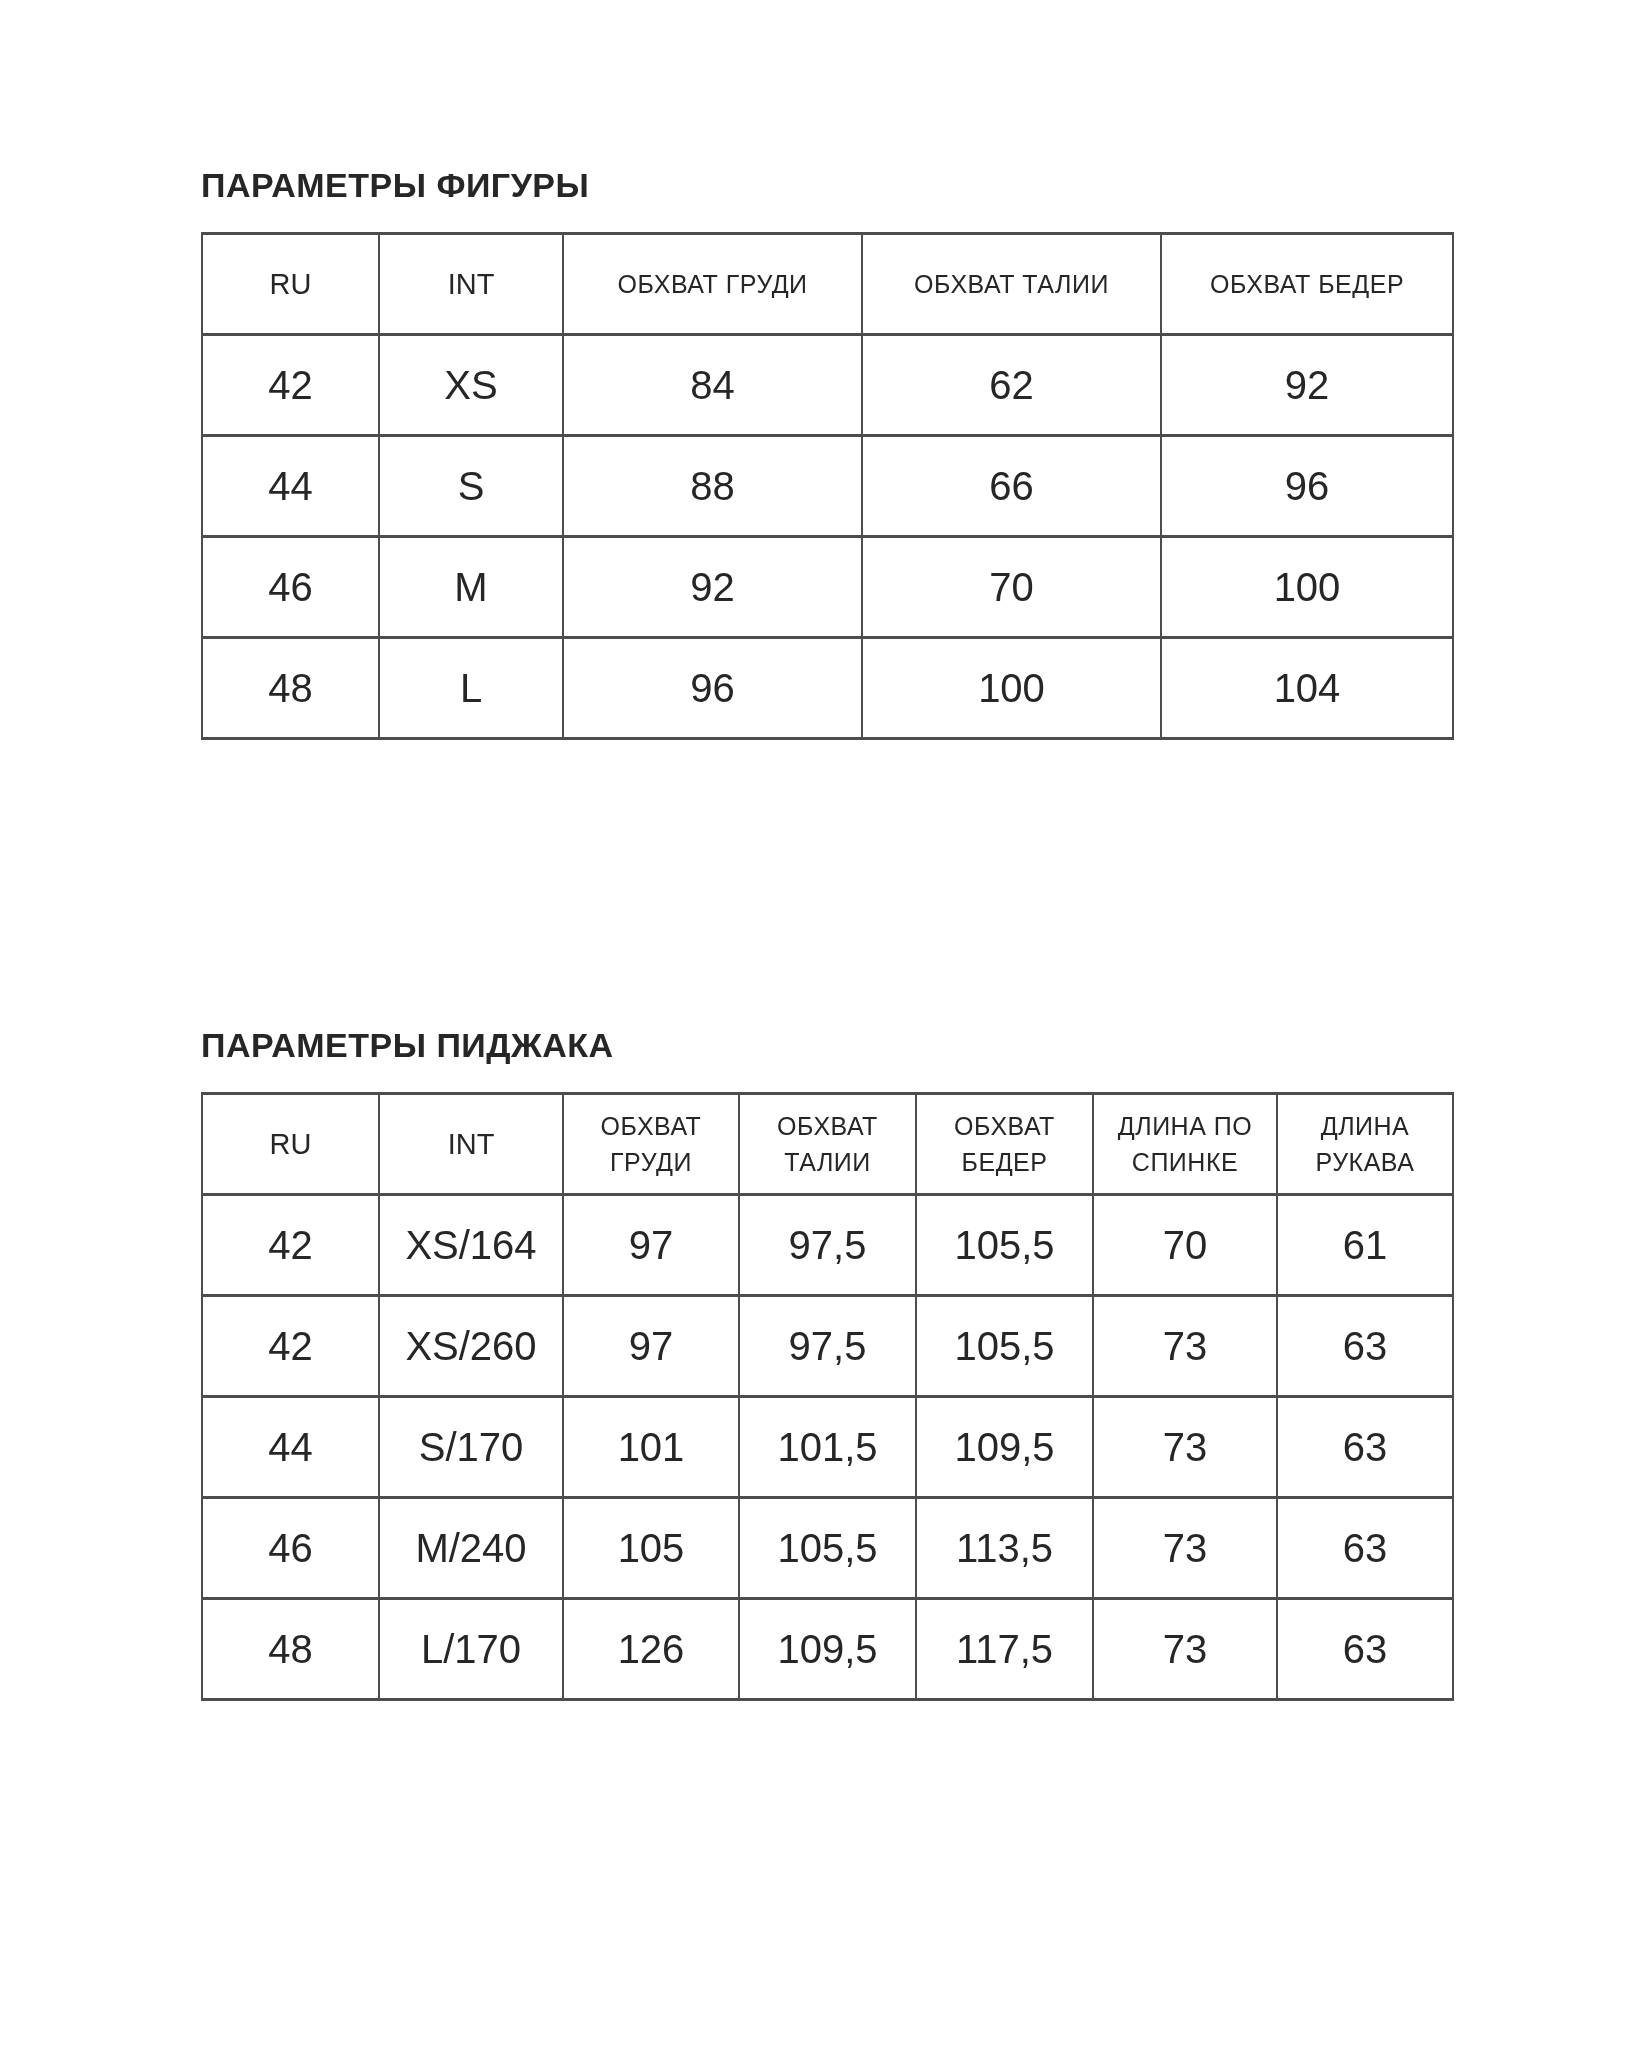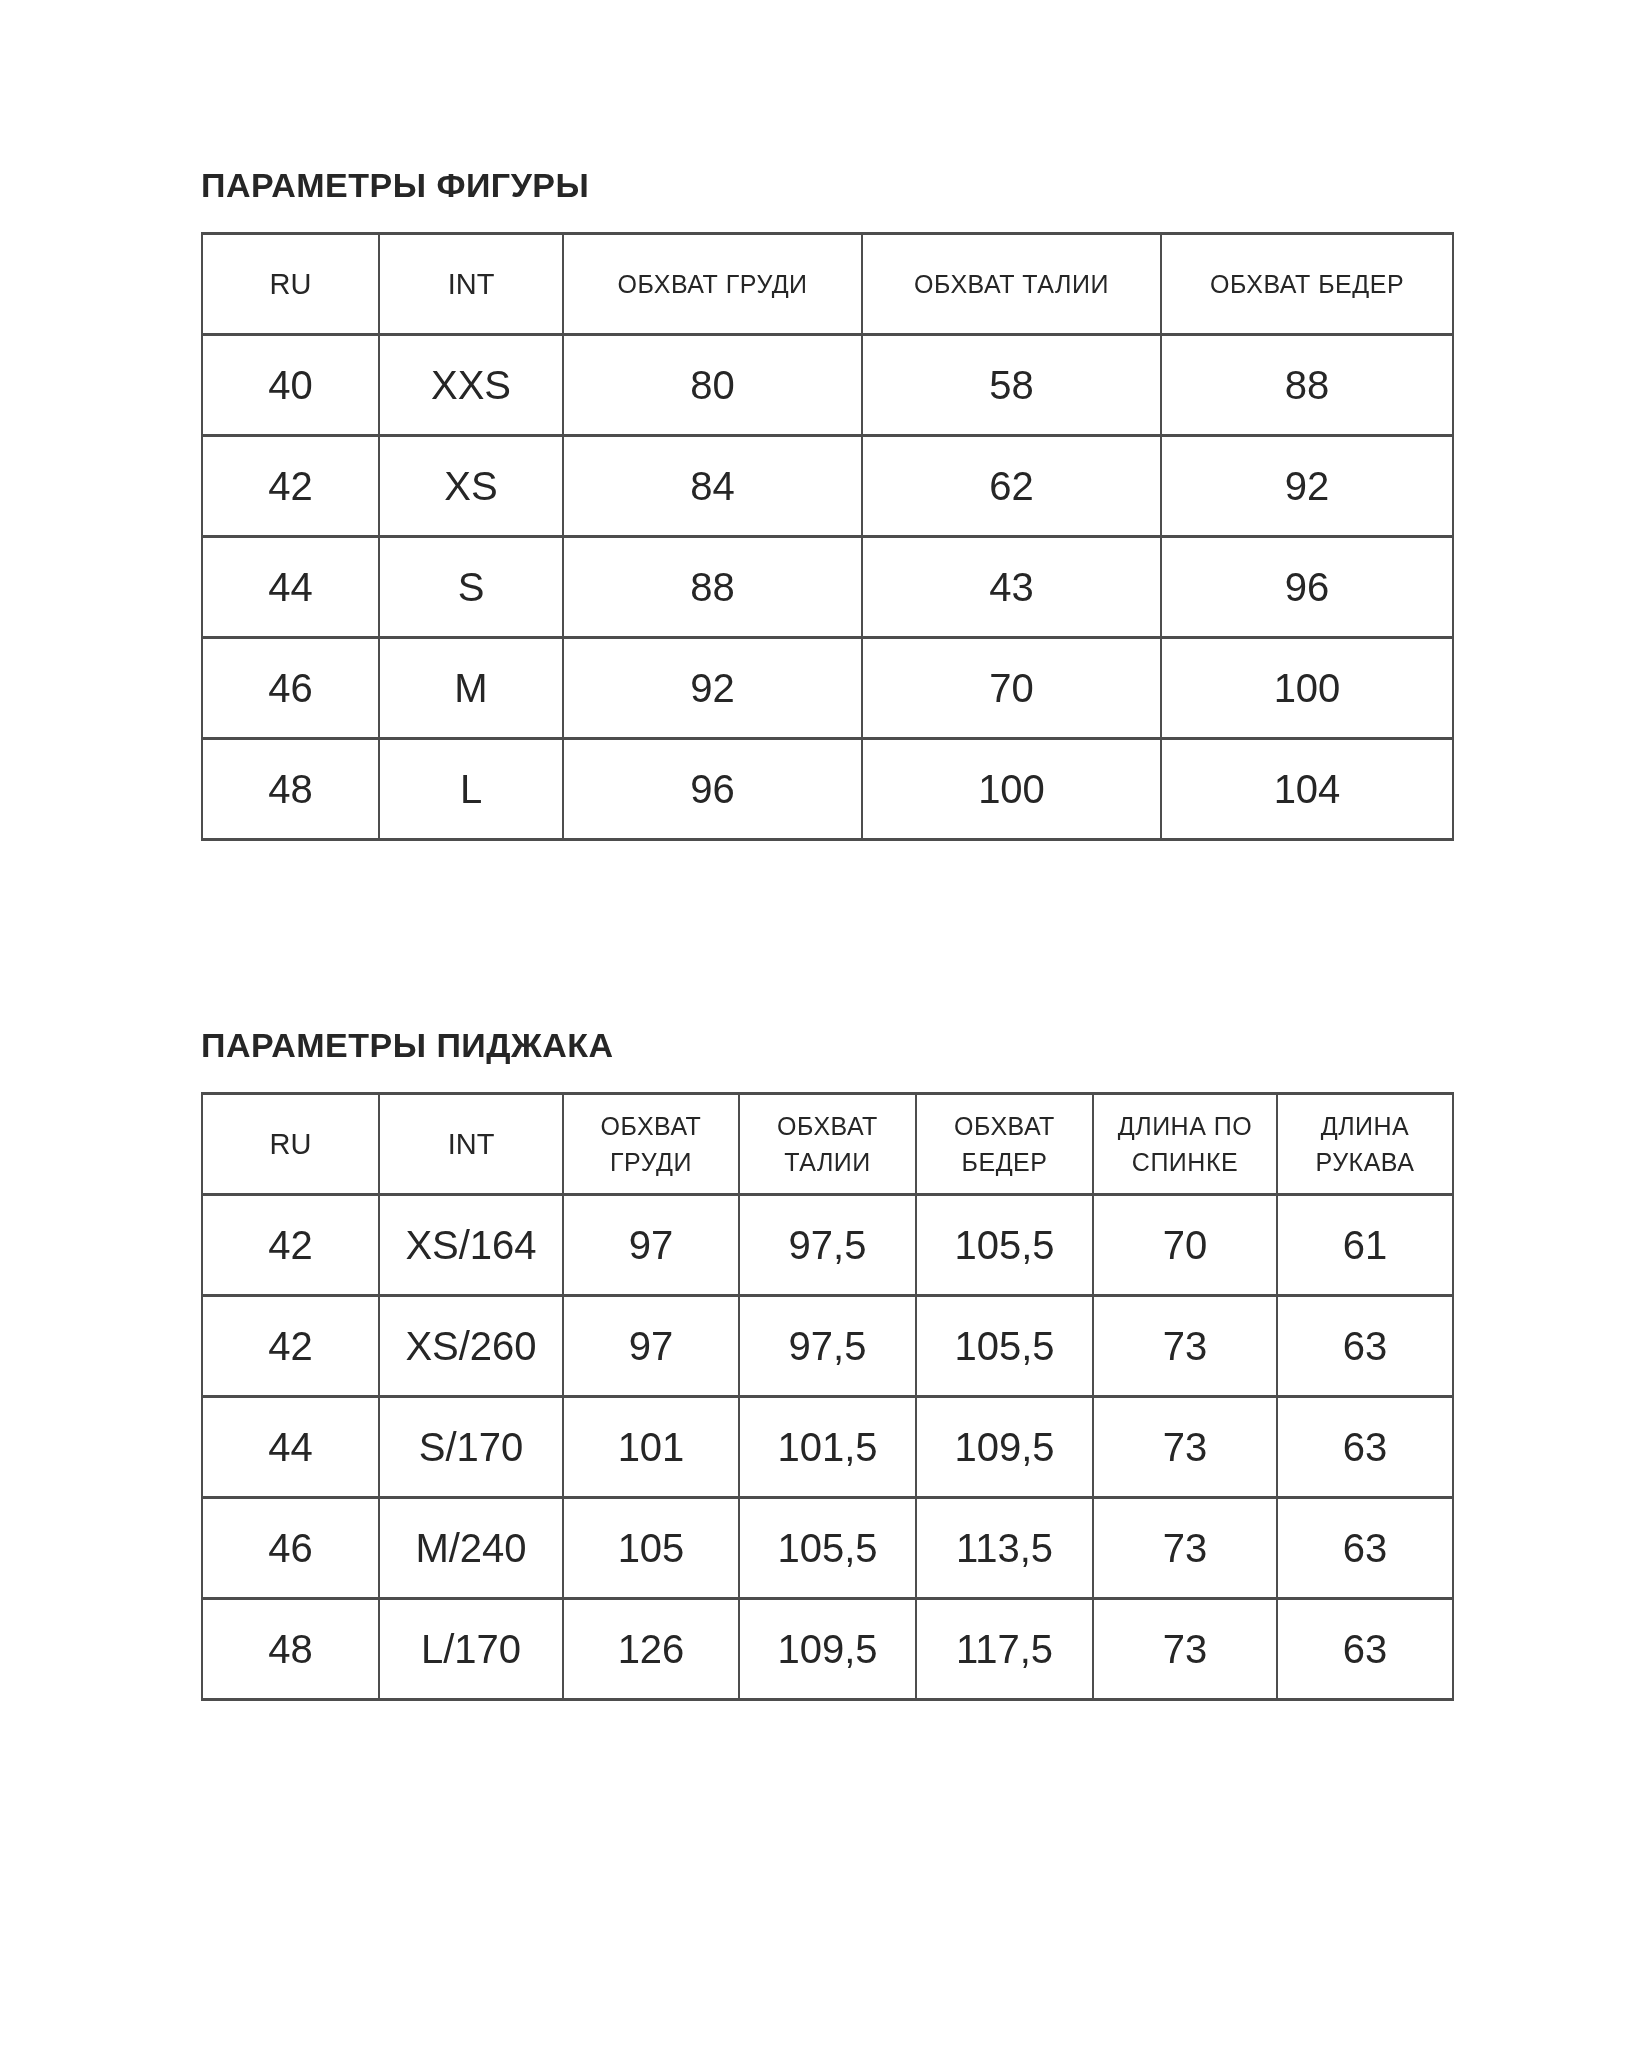--- a/index.html
+++ b/index.html
@@ -89,38 +89,31 @@
       <tr>
         <th class="hdr-big">RU</th>
         <th class="hdr-big">INT</th>
         <th>ОБХВАТ ГРУДИ</th>
         <th>ОБХВАТ ТАЛИИ</th>
         <th>ОБХВАТ БЕДЕР</th>
       </tr>
     </thead>
   <tbody>
       <tr>
-        <td>40</td>
-        <td>XXS</td>
-        <td>80</td>
-        <td>58</td>
-        <td>88</td>
-      </tr>
-      <tr>
         <td>42</td>
         <td>XS</td>
         <td>84</td>
         <td>62</td>
         <td>92</td>
       </tr>
       <tr>
         <td>44</td>
         <td>S</td>
         <td>88</td>
-        <td>43</td>
+        <td>66</td>
         <td>96</td>
       </tr>
       <tr>
         <td>46</td>
         <td>M</td>
         <td>92</td>
         <td>70</td>
         <td>100</td>
       </tr>
       <tr>

